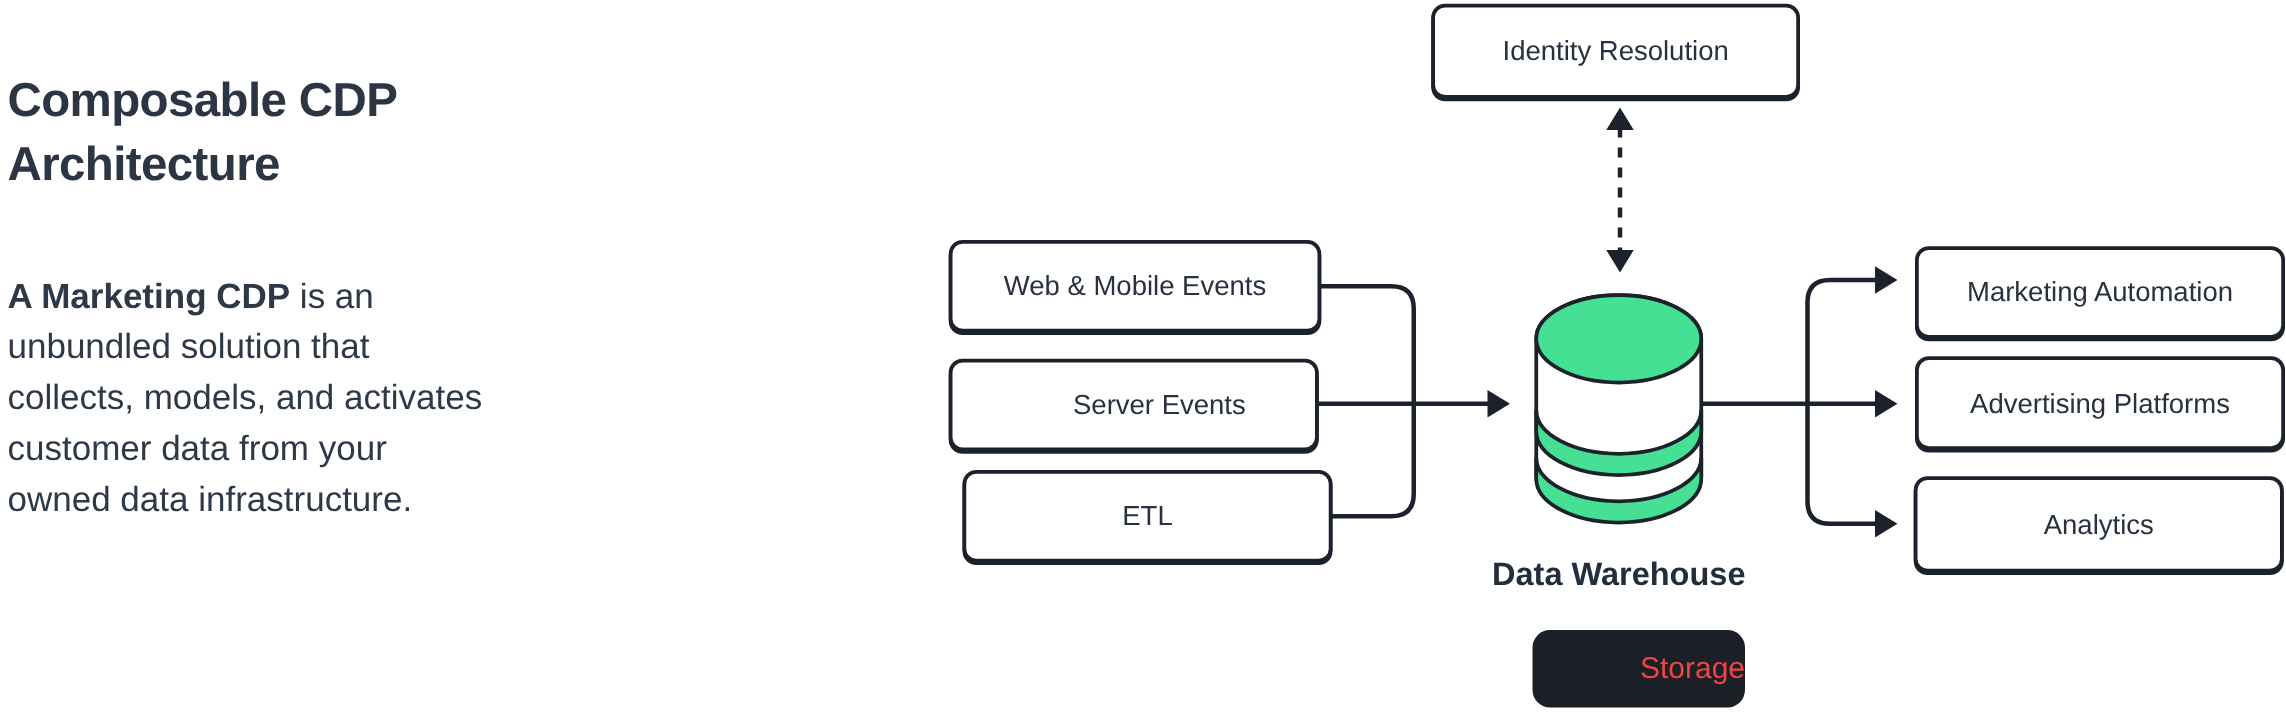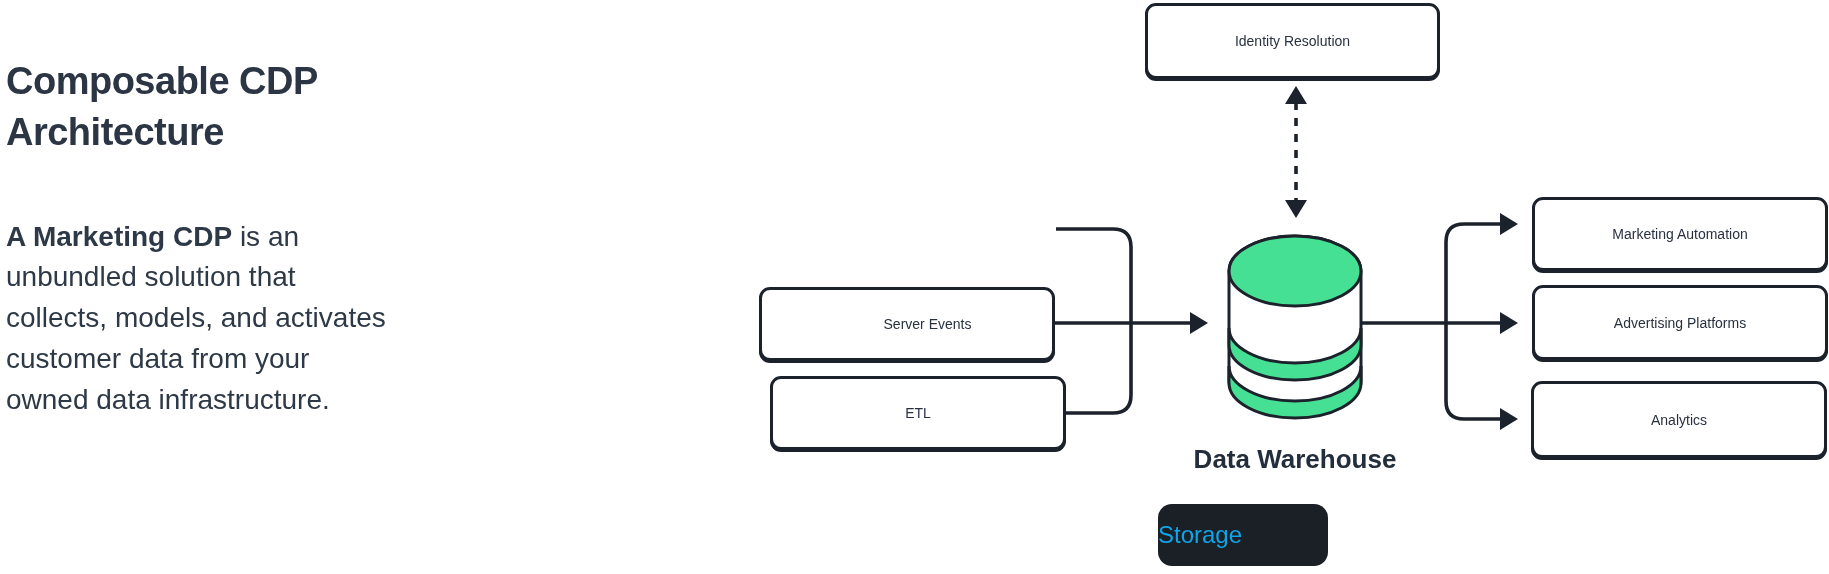--- a/index.html
+++ b/index.html
@@ -41,21 +41,21 @@
   
   .node {
     position: absolute;
     background: #ffffff;
     border: 3px solid #1c222b;
     border-radius: 11px;
     box-shadow: 0 2px 0 #1c222b;
     display: flex;
     align-items: center;
     justify-content: center;
-    font-size: 14px;
+    font-size: 22px;
     font-weight: 500;
     color: #28313f;
     text-align: center;
   }
   .node-identity { left: 1145px; top: 3px;   width: 295px; height: 76px; }
   .node-src-1    { left: 759px;  top: 192px; width: 298px; height: 74px; }
   .node-src-2    { left: 759px;  top: 287px; width: 296px; height: 74px; padding-left: 41px; }
   .node-src-3    { left: 759px;  top: 376px; width: 296px; height: 74px; margin-left: 11px; }
   .node-dst-1    { left: 1532px; top: 187px; width: 296px; height: 74px; margin-top: 10px; }
   .node-dst-2    { left: 1532px; top: 285px; width: 296px; height: 75px; }
@@ -65,30 +65,30 @@
     left: 1145px;
     top: 444px;
     width: 300px;
     text-align: center;
     font-size: 26px;
     font-weight: 700;
     color: #232e3c;
   }
   .storage-badge {
     position: absolute;
-    left: 1158px;
+    left: 1226px;
     top: 504px;
     width: 170px;
     height: 62px;
     background: #1b1f26;
     border-radius: 14px;
     display: flex;
     align-items: center;
-    justify-content: flex-start;
-    color: #0ea5e9;
+    justify-content: flex-end;
+    color: #ef4444;
     font-size: 24px;
     font-weight: 500;
   }
   .wires {
     position: absolute;
     left: 0; top: 0;
     width: 1829px;
     height: 574px;
   }
 </style>
@@ -124,20 +124,23 @@
       <path d="M 1229,366 A 66,35 0 0 0 1361,366 V 383 A 66,35 0 0 1 1229,383 Z" fill="#45e094" stroke="#1c222b" stroke-width="3"></path>
       <path d="M 1229,328 A 66,35 0 0 0 1361,328 V 345 A 66,35 0 0 1 1229,345 Z" fill="#45e094" stroke="#1c222b" stroke-width="3"></path>
       <ellipse cx="1295" cy="271" rx="66" ry="35" fill="#45e094" stroke="#1c222b" stroke-width="3"></ellipse>
     </g>
   </svg>
 
   <div class="node node-identity">
     <span>Identity Resolution</span>
   </div>
 
+  <div class="node node-src-1">
+    <span>Web &amp; Mobile Events</span>
+  </div>
   <div class="node node-src-2">
     <span>Server Events</span>
   </div>
   <div class="node node-src-3">
     <span>ETL</span>
   </div>
 
   <div class="node node-dst-1">
     <span>Marketing Automation</span>
   </div>

